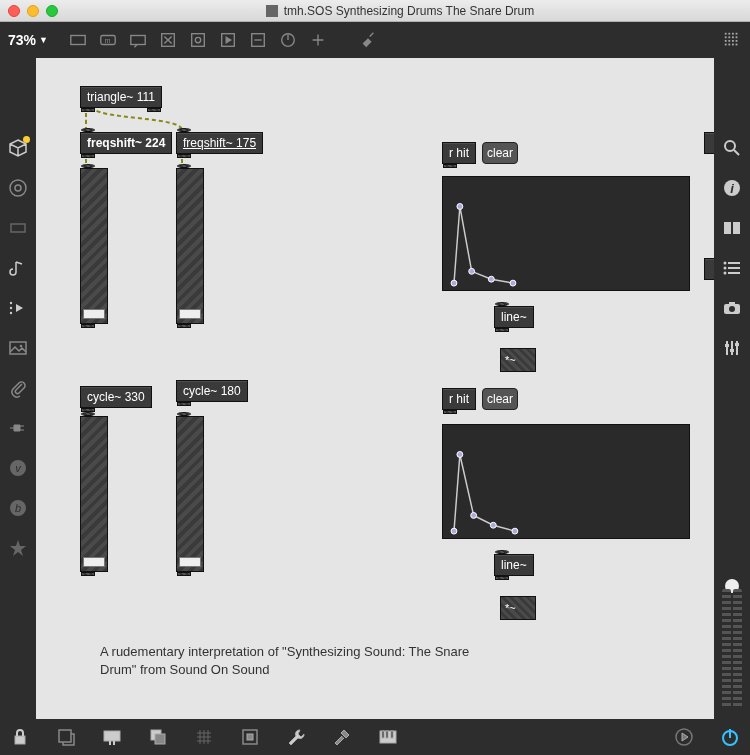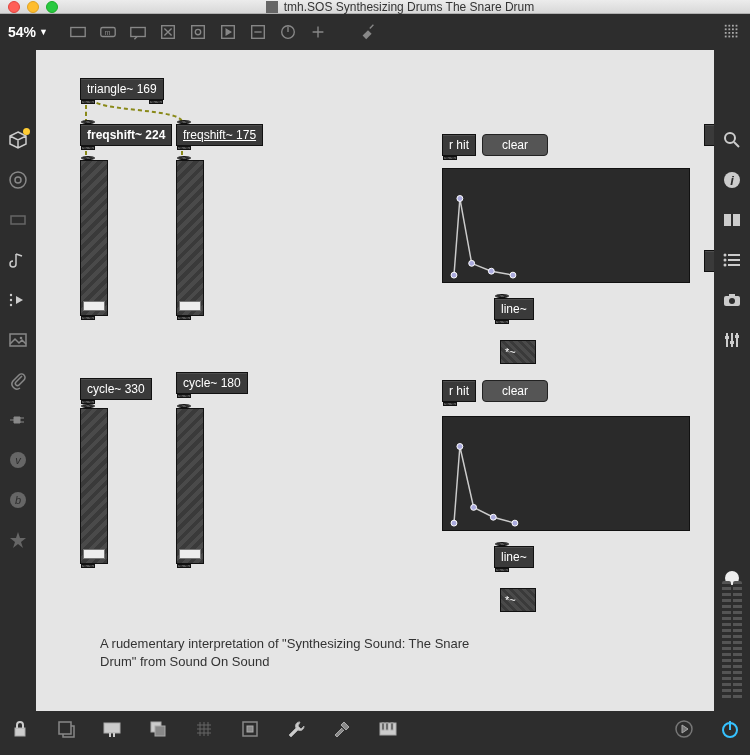--- a/index.html
+++ b/index.html
@@ -1,21 +1,21 @@
 <!DOCTYPE html>
 <html><head>
 <meta charset="utf-8">
 <style>
   * { box-sizing: border-box; margin: 0; padding: 0; }
   html, body { width: 750px; height: 755px; overflow: hidden; font-family: "Helvetica Neue", Arial, sans-serif; }
   body { background: #2d2d2d; }
 
   
   .titlebar {
-    height: 14px; background: linear-gradient(#ececec,#d8d8d8);
+    height: 22px; background: linear-gradient(#ececec,#d8d8d8);
     display: flex; align-items: center; padding: 0 8px;
     border-bottom: 1px solid #b0b0b0;
   }
   .traffic { display: flex; gap: 7px; }
   .tl { width: 12px; height: 12px; border-radius: 50%; }
   .tl.red { background: #ff5f57; border:1px solid #e0443e; }
   .tl.yel { background: #ffbd2e; border:1px solid #dea123; }
   .tl.grn { background: #28c940; border:1px solid #1aab29; }
   .titlecenter { flex:1; text-align:center; font-size:12px; color:#333; display:flex; align-items:center; justify-content:center; gap:6px; }
   .docicon { width:12px; height:12px; background:#666; display:inline-block; }
@@ -72,21 +72,21 @@
   }
   .obj .port { position:absolute; width:14px; height:4px;
     background:repeating-linear-gradient(45deg,#555 0 2px,#333 2px 4px);
     border:1px solid #111; }
   .obj .port.tl { top:-5px; left:0; }
   .obj .port.bl { bottom:-5px; left:0; }
   .obj .port.br { bottom:-5px; right:0; }
 
   .msgbox {
     position:absolute; background:#555; color:#fff; font-size:12px;
-    padding:3px 19px; border-radius:4px; border:1px solid #222;
+    padding:3px 4px; border-radius:4px; border:1px solid #222;
   }
 
   .gainslider {
     position:absolute; width:28px; background:#2a2a2a; border:1px solid #111;
     background-image: repeating-linear-gradient(135deg,#4a4a4a 0 4px,#3a3a3a 4px 8px);
   }
   .gainslider::after {
     content:""; position:absolute; bottom:4px; left:2px; right:2px; height:8px;
     background:#eee; border:1px solid #777;
   }
@@ -131,21 +131,21 @@
   <div class="titlecenter">
     <span class="docicon"></span>
     <span>tmh.SOS Synthesizing Drums The Snare Drum</span>
   </div>
 </div>
 
 <div class="frame">
 
   <div class="top">
     <div class="zoom">
-      <span>54%</span>
+      <span>73%</span>
       <span class="tri">▼</span>
     </div>
     <div class="topicons">
       <div class="ticon">
           <svg viewBox="0 0 20 20">
             <rect x="2" y="5" width="16" height="10"></rect>
           </svg>
         </div>
       <div class="ticon">
           <svg viewBox="0 0 20 20">
@@ -307,21 +307,21 @@
 
       <path class="sig" d="M472 518 C472 528 494 526 494 538"></path>
 
       <path class="sig" d="M50 520 C50 580 460 508 468 540"></path>
       <path class="sig" d="M146 520 C146 570 440 512 468 540"></path>
 
       <path class="sig" d="M472 564 C472 590 660 570 680 548"></path>
     </svg>
 
     <div class="obj" style="left:44px; top:28px;">
-      <span>triangle~ 169</span>
+      <span>triangle~ 111</span>
       <div class="port bl"></div><div class="port br"></div>
     </div>
     <div class="obj" style="left:44px; top:74px;font-weight:bold;">
       <span>freqshift~ 224</span>
       <div class="port tl"></div><div class="port bl"></div>
     </div>
     <div class="obj" style="left:140px; top:74px;text-decoration:underline;">
       <span>freqshift~ 175</span>
       <div class="port tl"></div><div class="port bl"></div>
     </div>

